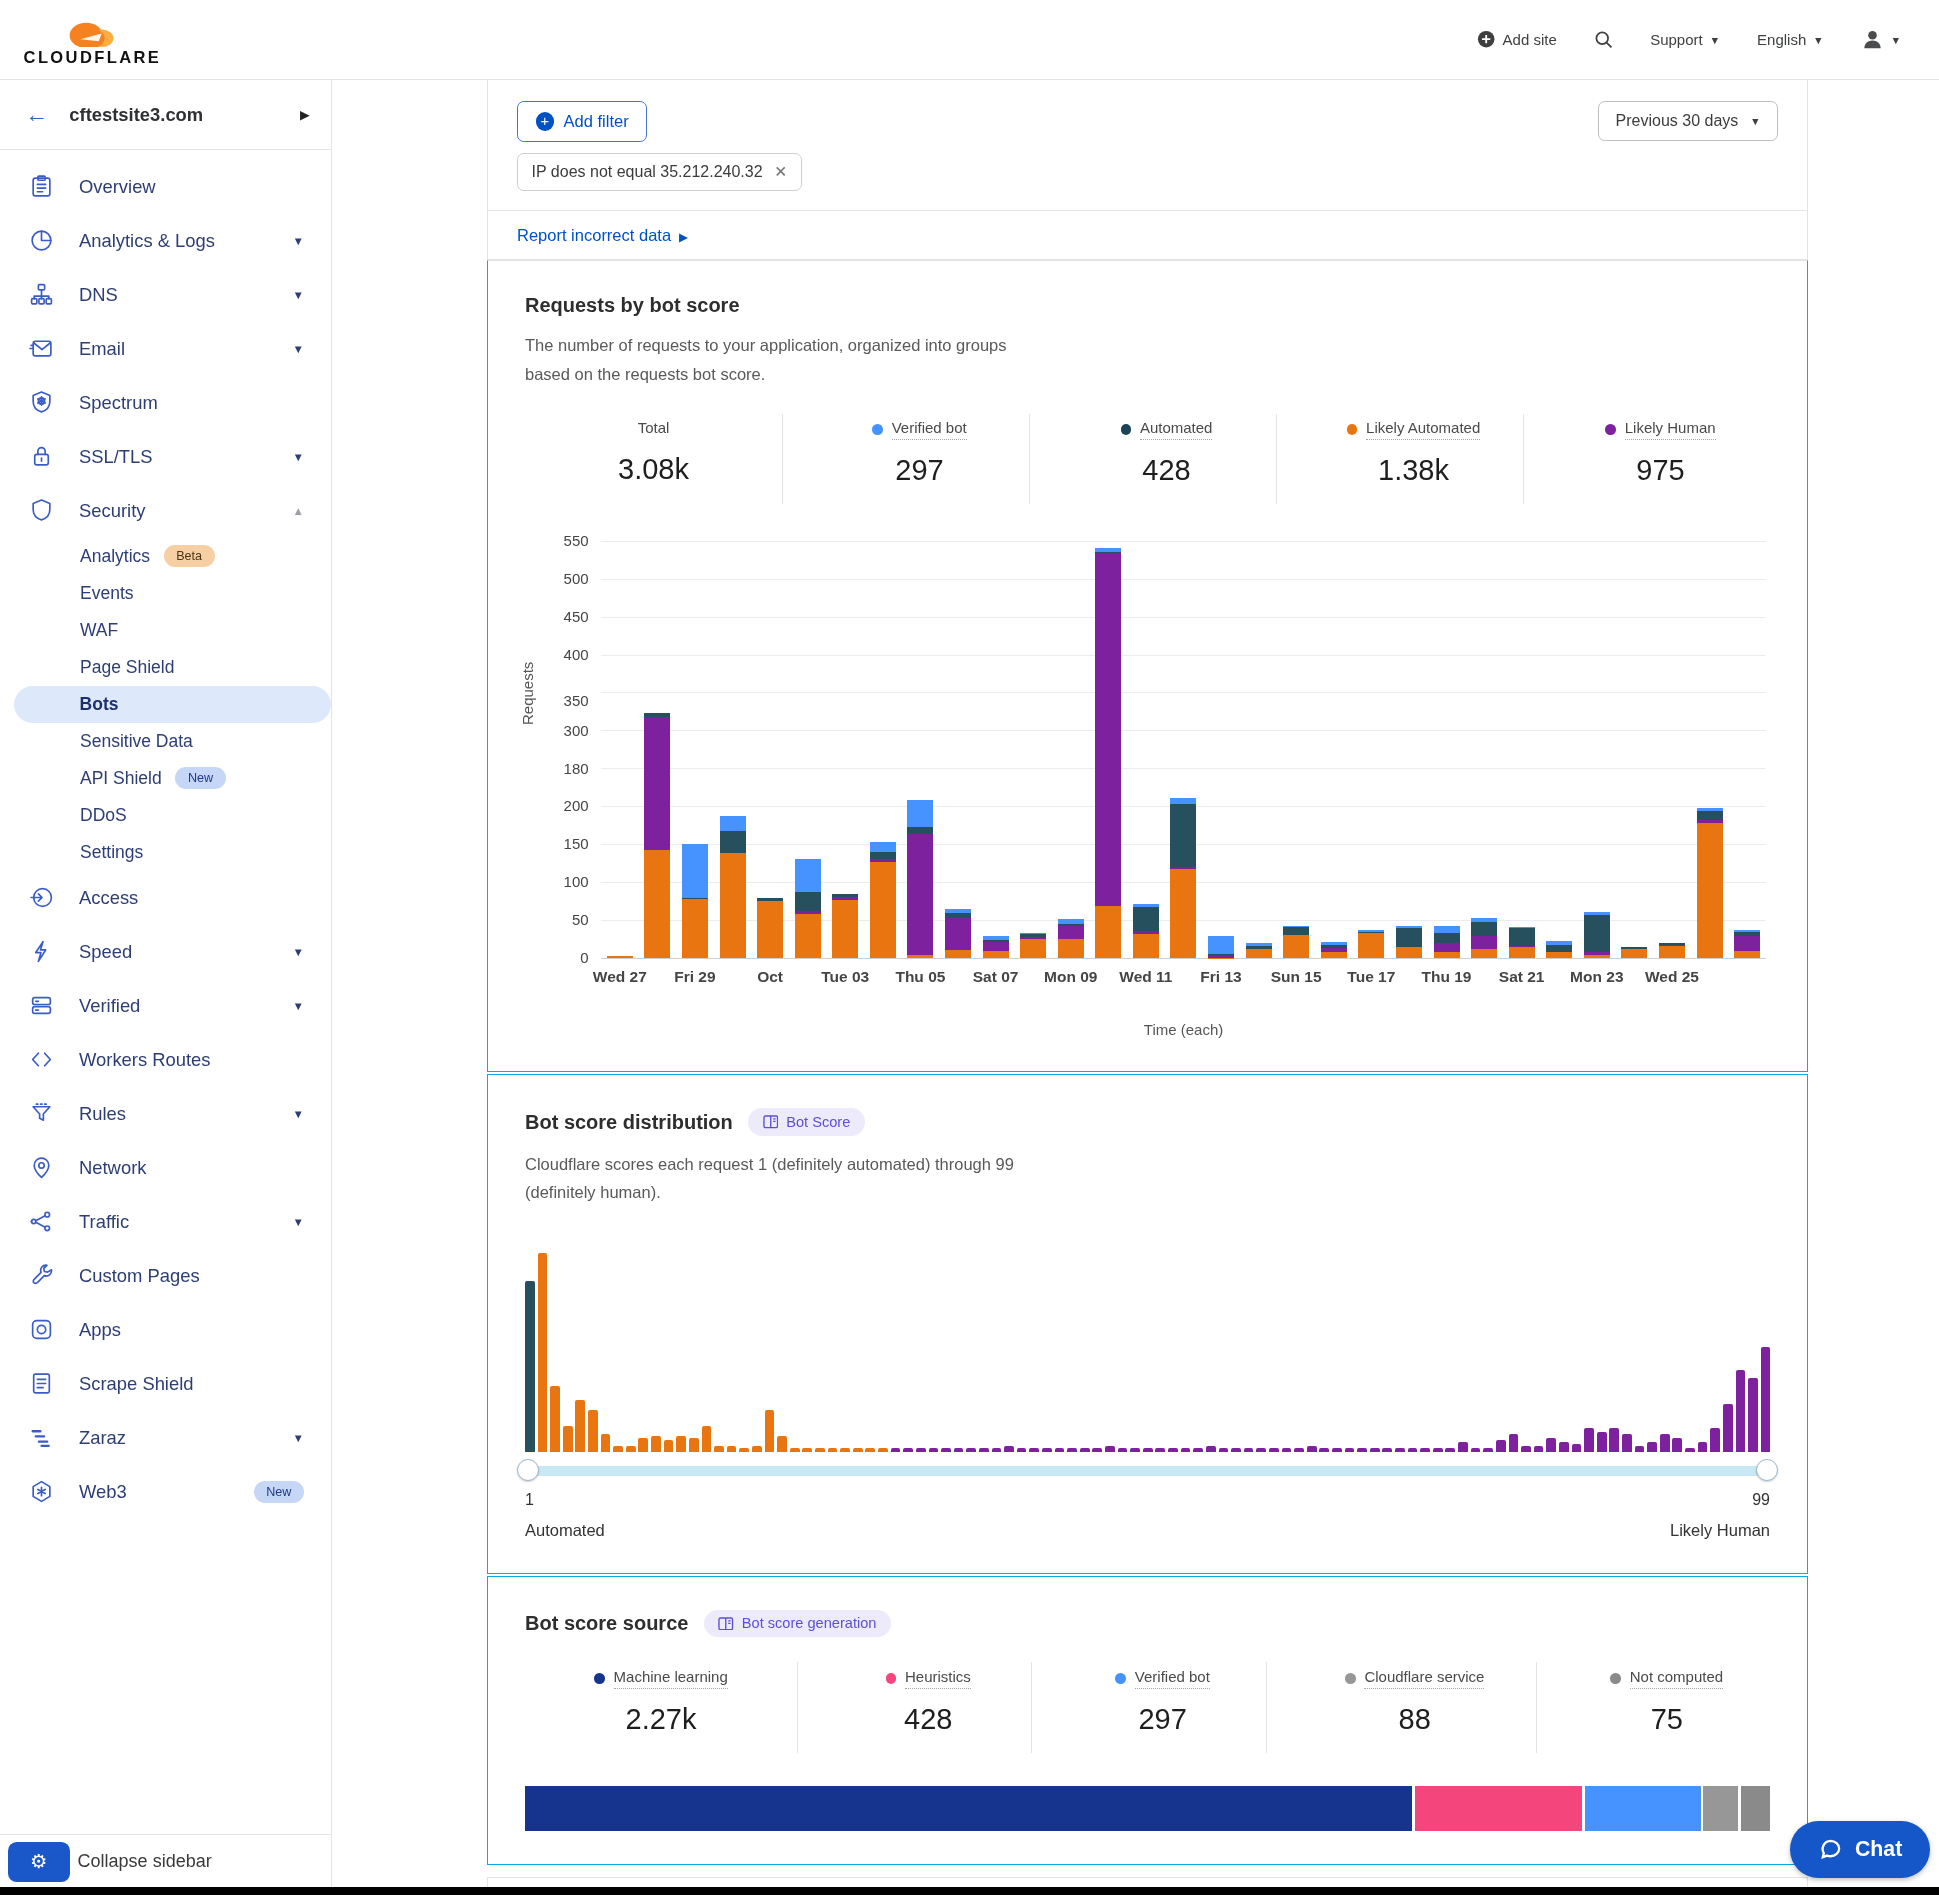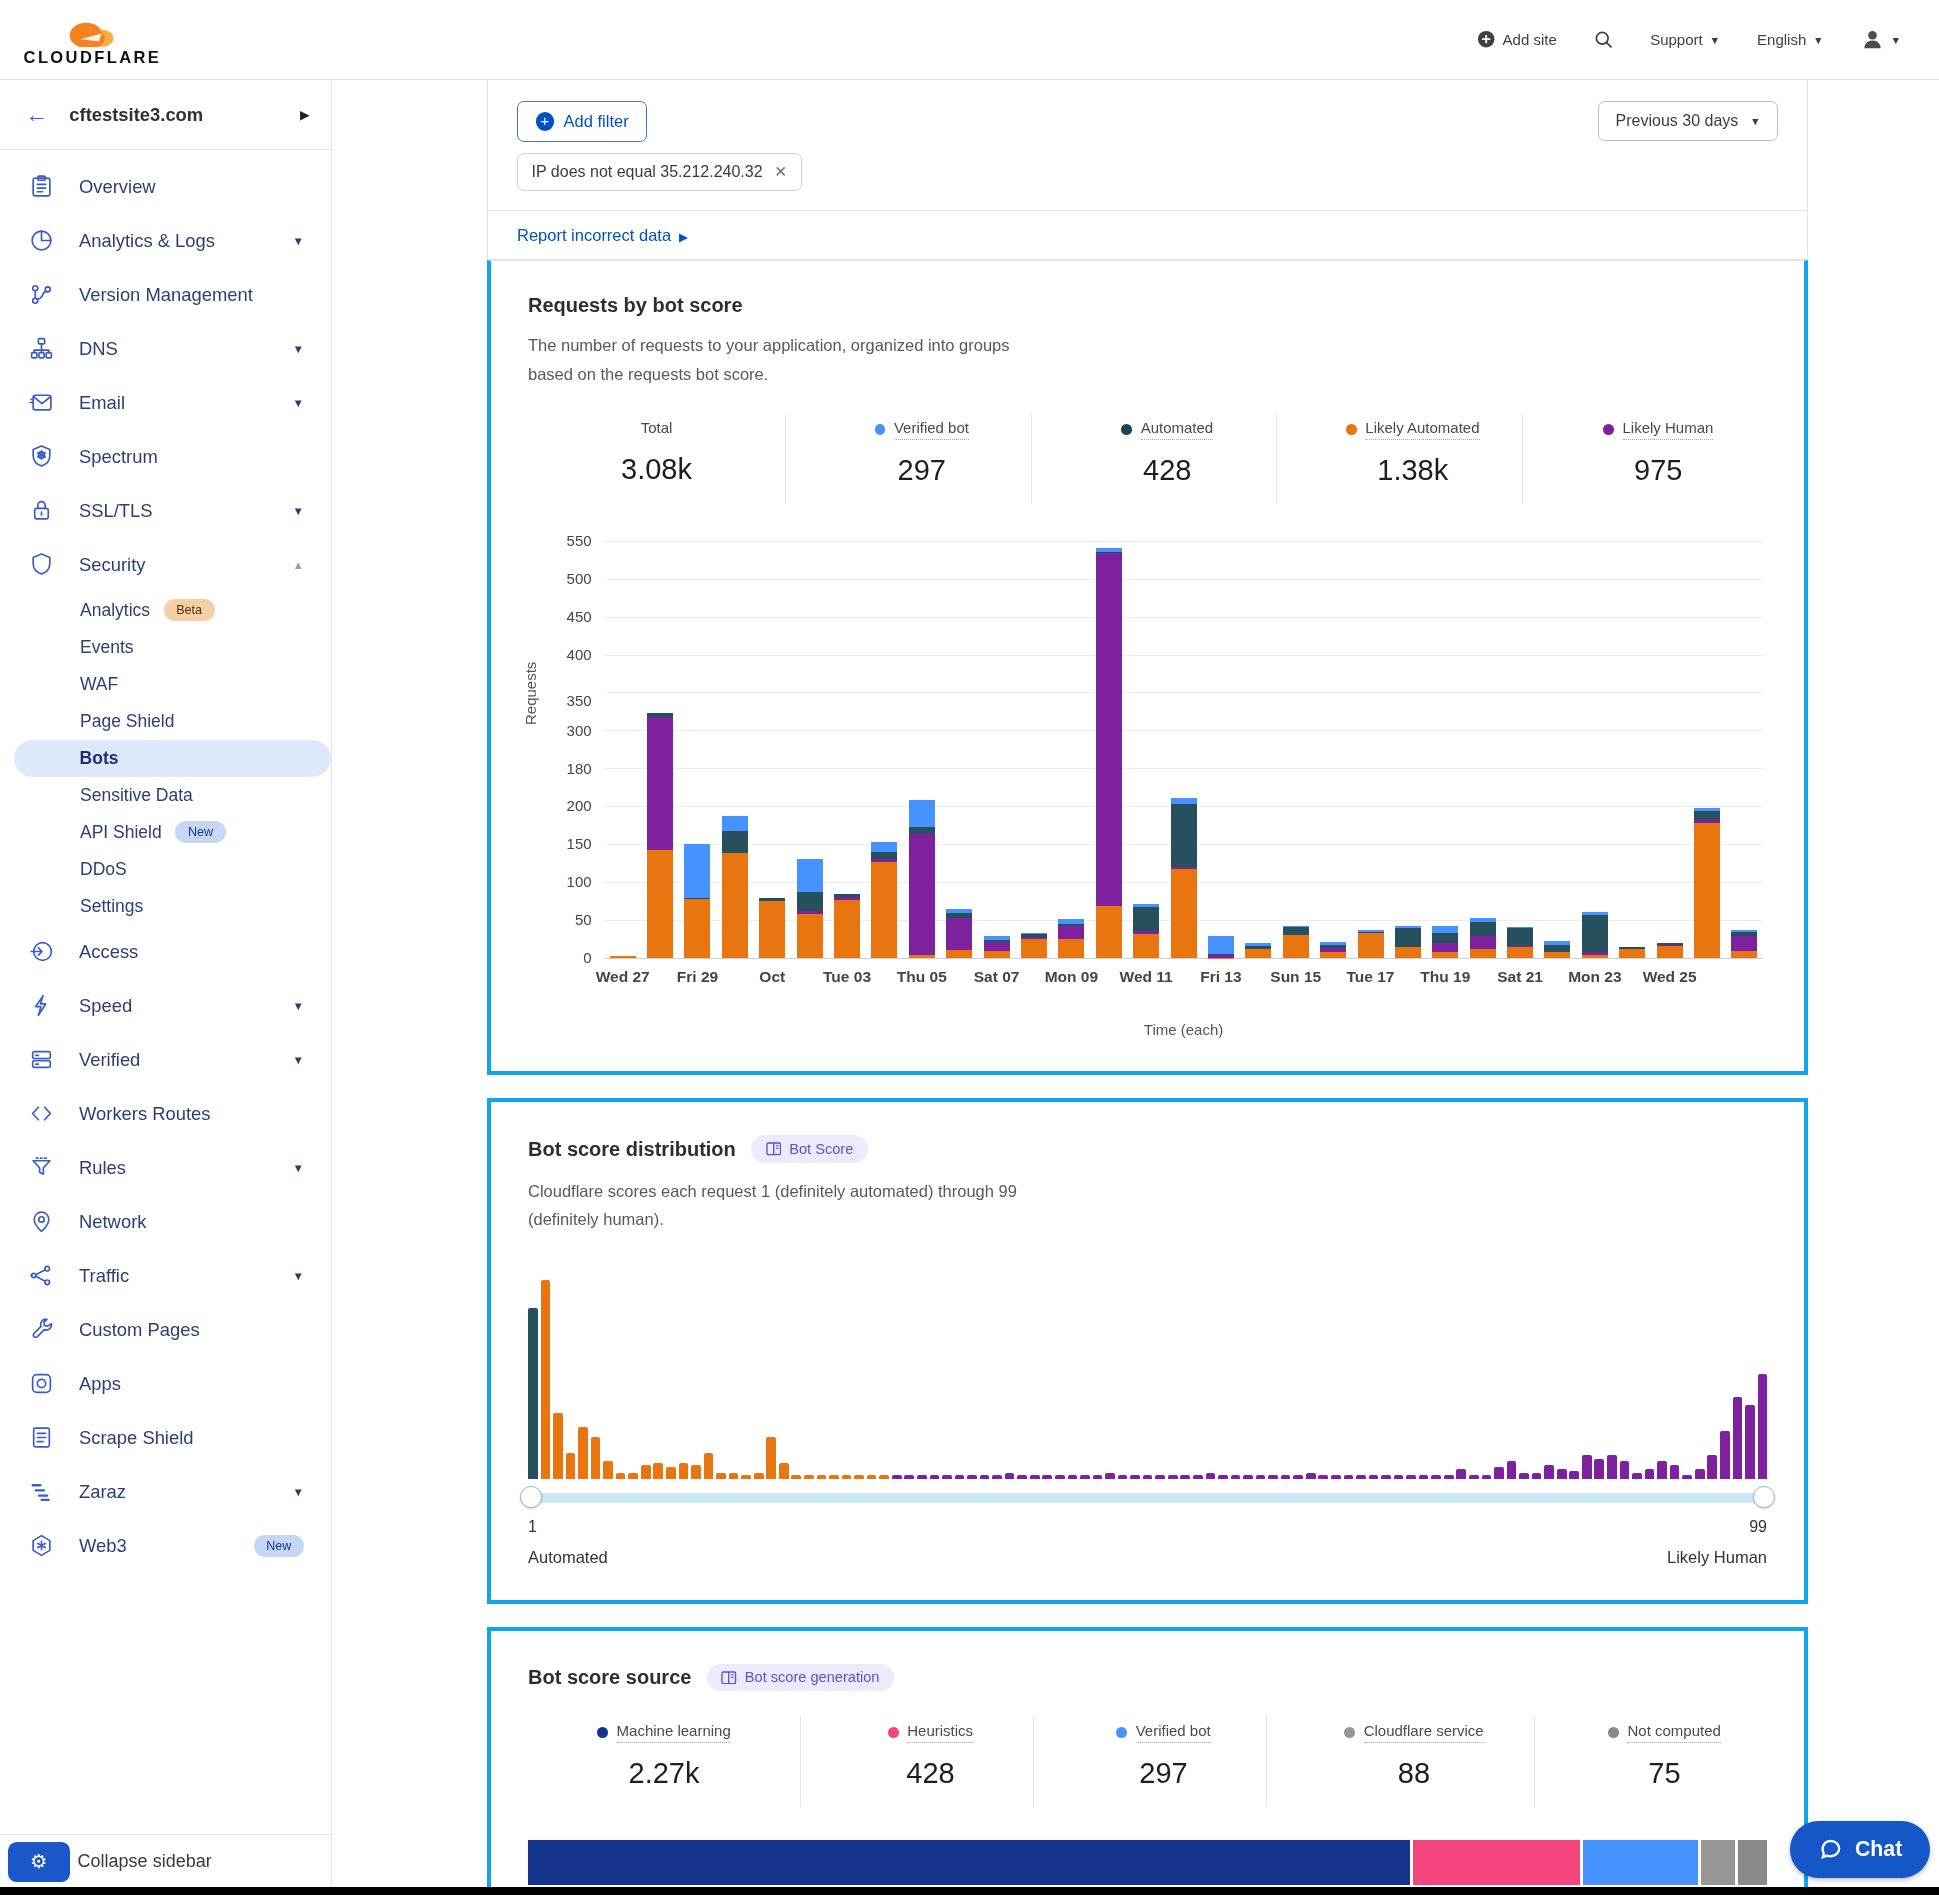--- a/index.html
+++ b/index.html
@@ -31,21 +31,21 @@
   .badge { border-radius:12.6px; font-size:12.6px; padding:3.9px 12.6px; margin-left:13.6px; white-space:nowrap; }
   .badge.beta { background:#f6cfa4; color:#4c3513; }
   .badge.new { background:#c5d6f7; color:#1e3a85; }
   .collapse-row { position:absolute; bottom:0; left:0; width:331px; height:54px; border-top:1px solid #e3e3e3; display:flex; align-items:center; background:#fff; }
   .gear-btn { width:62px; height:40px; background:#1a57c8; border-radius:8.7px; margin-left:7.8px; display:flex; align-items:center; justify-content:center; color:#fff; font-size:19.4px; cursor:pointer; }
   .collapse-lbl { font-size:18px; color:#3a3a3a; margin-left:7.8px; }
 
   
   .content { position:absolute; top:80px; left:487px; width:1321px; }
   .panel { background:#fff; border:1px solid #e3e3e3; border-top:none; }
-  .card { background:#fff; border:4px solid #0ea5e9; margin-top:23px; padding:33px 37px; }
+  .card { background:#fff; border:1px solid #0ea5e9; margin-top:2px; padding:33px 37px; }
 
   .filter-section { padding:21.3px 29px 19.4px 29px; }
   .filter-row1 { display:flex; justify-content:space-between; align-items:flex-start; }
   .addfilter-btn { display:inline-flex; align-items:center; gap:9.7px; border:1px solid #4273d4; color:#0051c3; border-radius:6.8px; padding:9.7px 17.5px; font-size:16.5px; background:#fff; cursor:pointer; }
   .plus-circle { width:18.4px; height:18.4px; border-radius:50%; background:#0051c3; color:#fff; display:inline-flex; align-items:center; justify-content:center; font-size:14.6px; line-height:1; }
   .range-select { display:inline-flex; align-items:center; gap:11.6px; border:1px solid #bdbdbd; border-radius:6.8px; padding:9.7px 16.5px; font-size:16px; color:#3c3c3c; background:#fff; cursor:pointer; }
   .chip-row { margin-top:11.6px; }
   .chip { display:inline-flex; align-items:center; gap:11.6px; border:1px solid #cfcfcf; border-radius:6.8px; padding:8.7px 13.6px; font-size:16px; color:#3c3c3c; }
   .chip-x { color:#777; font-size:15.5px; cursor:pointer; }
   .divider { border-top:1px solid #e5e5e5; }
@@ -163,29 +163,20 @@
         </svg>
         <span class="lbl">Overview</span>
       </div>
       <div class="navitem-row">
         <svg class="icon ic" width="24" height="24" viewBox="0 0 24 24" fill="none" stroke="#3a5cc5" stroke-width="1.6" stroke-linecap="round" stroke-linejoin="round">
           <circle cx="12" cy="12" r="9"></circle>
           <path d="M12 3v9h9"></path>
         </svg>
         <span class="lbl">Analytics &amp; Logs</span>
         <span class="crt">▼</span>
-      </div>
-      <div class="navitem-row">
-        <svg class="icon ic" width="24" height="24" viewBox="0 0 24 24" fill="none" stroke="#3a5cc5" stroke-width="1.6" stroke-linecap="round" stroke-linejoin="round">
-          <circle cx="6" cy="18" r="2.4"></circle>
-          <circle cx="6" cy="6" r="2.4"></circle>
-          <circle cx="18" cy="7" r="2.4"></circle>
-          <path d="M6 8.5v7M7.5 16.5c7 0 4.5-7 8.5-7.3"></path>
-        </svg>
-        <span class="lbl">Version Management</span>
       </div>
       <div class="navitem-row">
         <svg class="icon ic" width="24" height="24" viewBox="0 0 24 24" fill="none" stroke="#3a5cc5" stroke-width="1.6" stroke-linecap="round" stroke-linejoin="round">
           <rect x="9" y="2.5" width="6" height="5" rx="1"></rect>
           <rect x="2.5" y="16" width="5" height="5" rx="1"></rect>
           <rect x="9.5" y="16" width="5" height="5" rx="1"></rect>
           <rect x="16.5" y="16" width="5" height="5" rx="1"></rect>
           <path d="M12 7.5v4M5 16v-2.5h14V16M12 11.5V16"></path>
         </svg>
         <span class="lbl">DNS</span>

